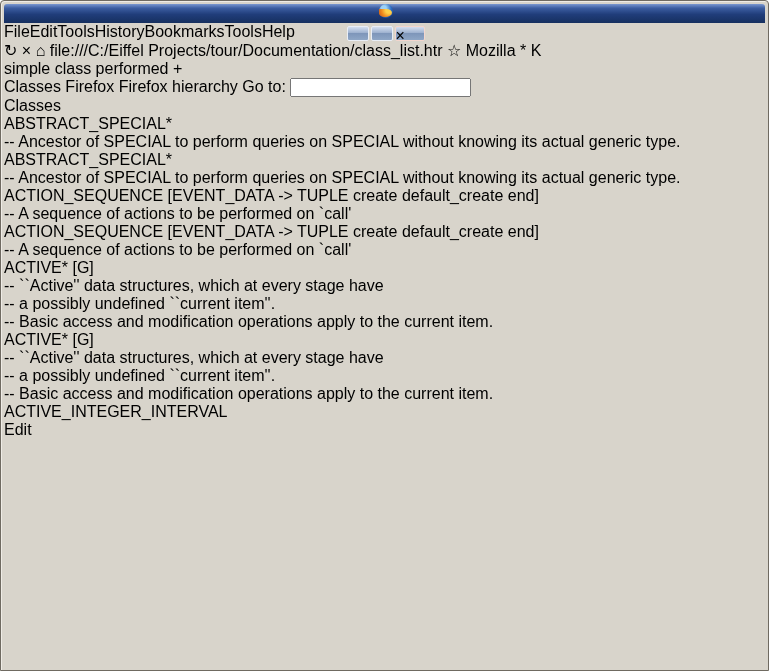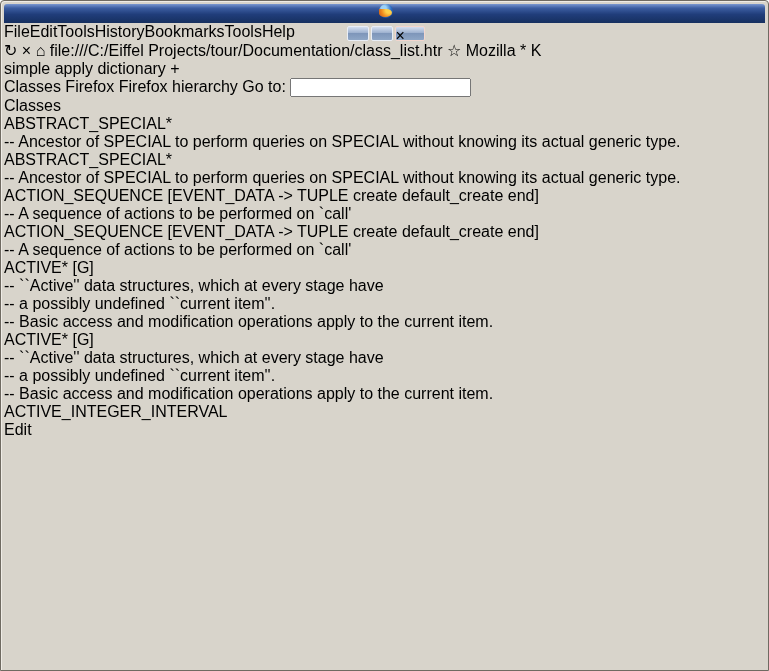--- a/index.html
+++ b/index.html
@@ -199,21 +199,21 @@
 
     <span class="addon-icons">
       <span class="addon-1">*</span>
       <span class="addon-2">K</span>
     </span>
   </div>
 
   <div class="tabbar">
     <span class="tab">
       <span class="page-ico"></span>
-      <span class="tab-label">simple apply dictionary</span>
+      <span class="tab-label">simple class performed</span>
     </span>
     <span class="newtab">+</span>
   </div>
 
   <div class="content">
     <div class="page">
 
       <div class="navrow">
         <span class="navbtn btn-classes">Classes</span>
         <span class="navbtn btn-green">Firefox</span>

